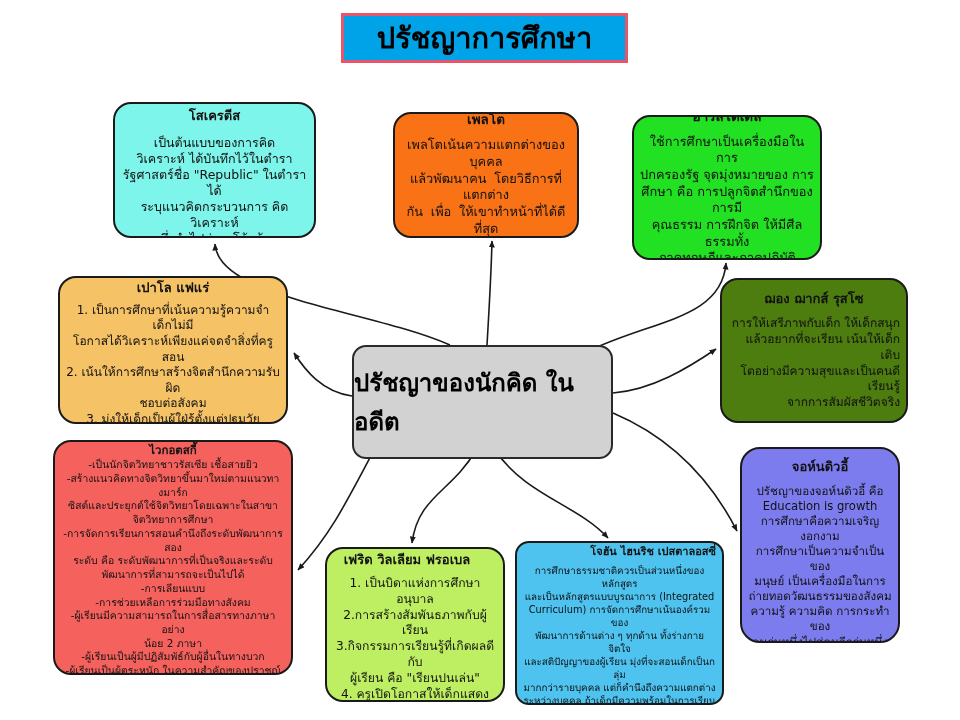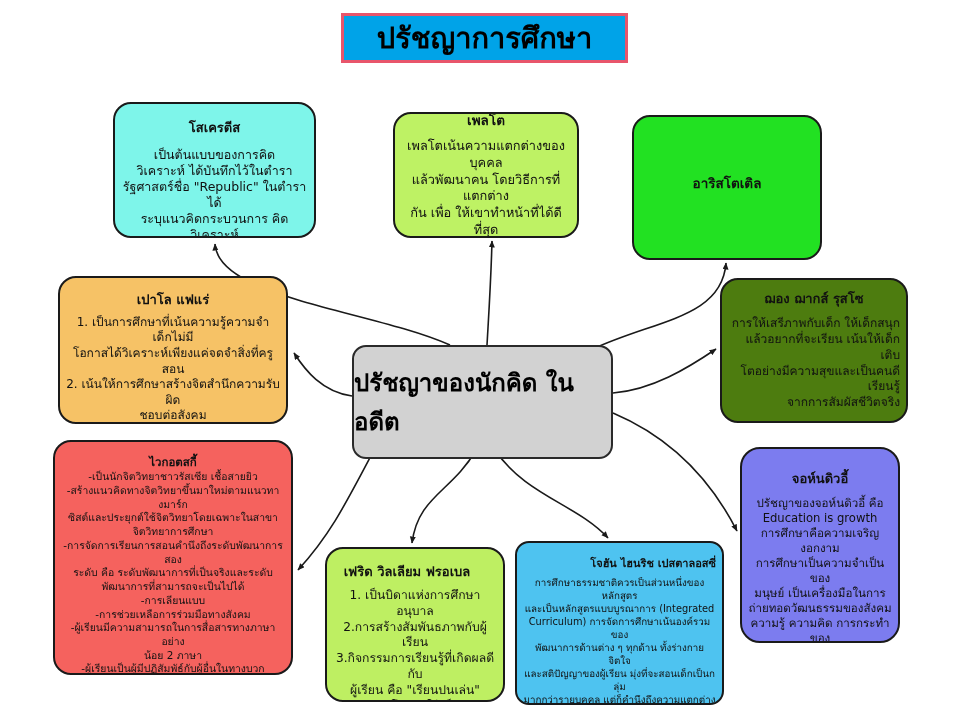--- a/index.html
+++ b/index.html
@@ -4,21 +4,21 @@
 <style>
   html,body{margin:0;padding:0;}
   body{
     width:960px;height:720px;position:relative;background:#ffffff;
     font-family:"DejaVu Sans",sans-serif;color:#111;overflow:hidden;
   }
   #arrows{position:absolute;left:0;top:0;width:960px;height:720px;pointer-events:none;z-index:1;}
   .node{
     position:absolute;z-index:2;border:2px solid #1a1a1a;border-radius:18px;
     box-sizing:border-box;display:flex;flex-direction:column;align-items:center;
-    text-align:center;overflow:hidden;padding:12px 6px;
+    text-align:center;overflow:hidden;padding:0 6px;
   }
   .node-title{font-weight:700;white-space:pre-line;}
   .node-body{white-space:pre-line;font-weight:500;}
   #box-title{
     position:absolute;z-index:2;left:341px;top:13px;width:287px;height:50px;
     border:3px solid #E8556B;box-sizing:border-box;display:flex;align-items:center;
     justify-content:center;font-size:29px;font-weight:700;color:#000;
   }
   #box-center{
     position:absolute;z-index:2;left:352px;top:345px;width:261px;height:114px;
@@ -78,29 +78,34 @@
 
 <div class="node" id="box-socrates" style="background: rgb(126, 245, 234);">
   <div class="node-title">โสเครตีส</div>
   <div class="node-body">เป็นต้นแบบของการคิด
 วิเคราะห์  ได้บันทึกไว้ในตำรา
 รัฐศาสตร์ชื่อ "Republic" ในตำราได้
 ระบุแนวคิดกระบวนการ คิดวิเคราะห์
 ซึ่งนำไปสู่การโต้แย้ง</div>
 </div>
 
-<div class="node" id="box-plato" style="background: #bef264;">
+<div class="node" id="box-plato" style="background: #f97316; font-family: Liberation Mono, monospace;">
   <div class="node-title">เพลโต</div>
   <div class="node-body">เพลโตเน้นความแตกต่างของบุคคล
 แล้วพัฒนาคน โดยวิธีการที่ แตกต่าง
 กัน เพื่อ ให้เขาทำหน้าที่ได้ดีที่สุด</div>
 </div>
 
 <div class="node" id="box-aristotle" style="background: rgb(34, 225, 34);">
   <div class="node-title">อาริสโตเติล</div>
+  <div class="node-body">ใช้การศึกษาเป็นเครื่องมือในการ
+ปกครองรัฐ จุดมุ่งหมายของ การ
+ศึกษา คือ การปลูกจิตสำนึกของการมี
+คุณธรรม การฝึกจิต ให้มีศีลธรรมทั้ง
+ภาคทฤษฎีและภาคปฏิบัติ</div>
 </div>
 
 <div class="node" id="box-freire" style="background: rgb(246, 194, 102);">
   <div class="node-title">เปาโล แฟแร่</div>
   <div class="node-body">1. เป็นการศึกษาที่เน้นความรู้ความจำ เด็กไม่มี
 โอกาสได้วิเคราะห์เพียงแค่จดจำสิ่งที่ครูสอน
 2. เน้นให้การศึกษาสร้างจิตสำนึกความรับผิด
 ชอบต่อสังคม
 3. มุ่งให้เด็กเป็นผู้ใฝ่รู้ตั้งแต่ปฐมวัยสามารถเรียน
 รู้ได้ด้วยตนเอง

